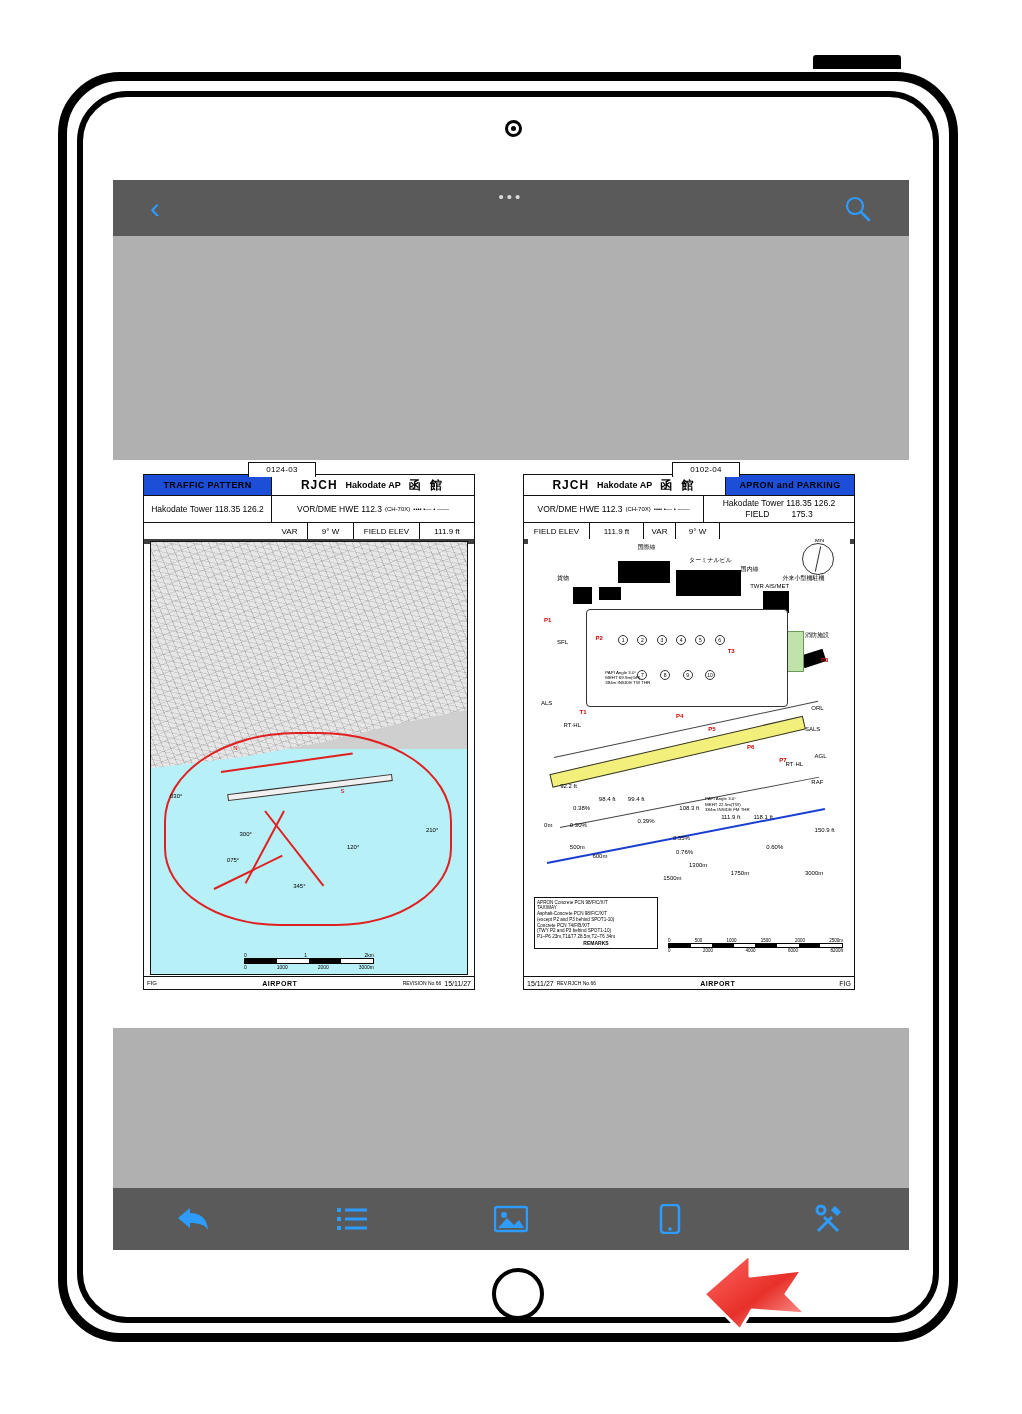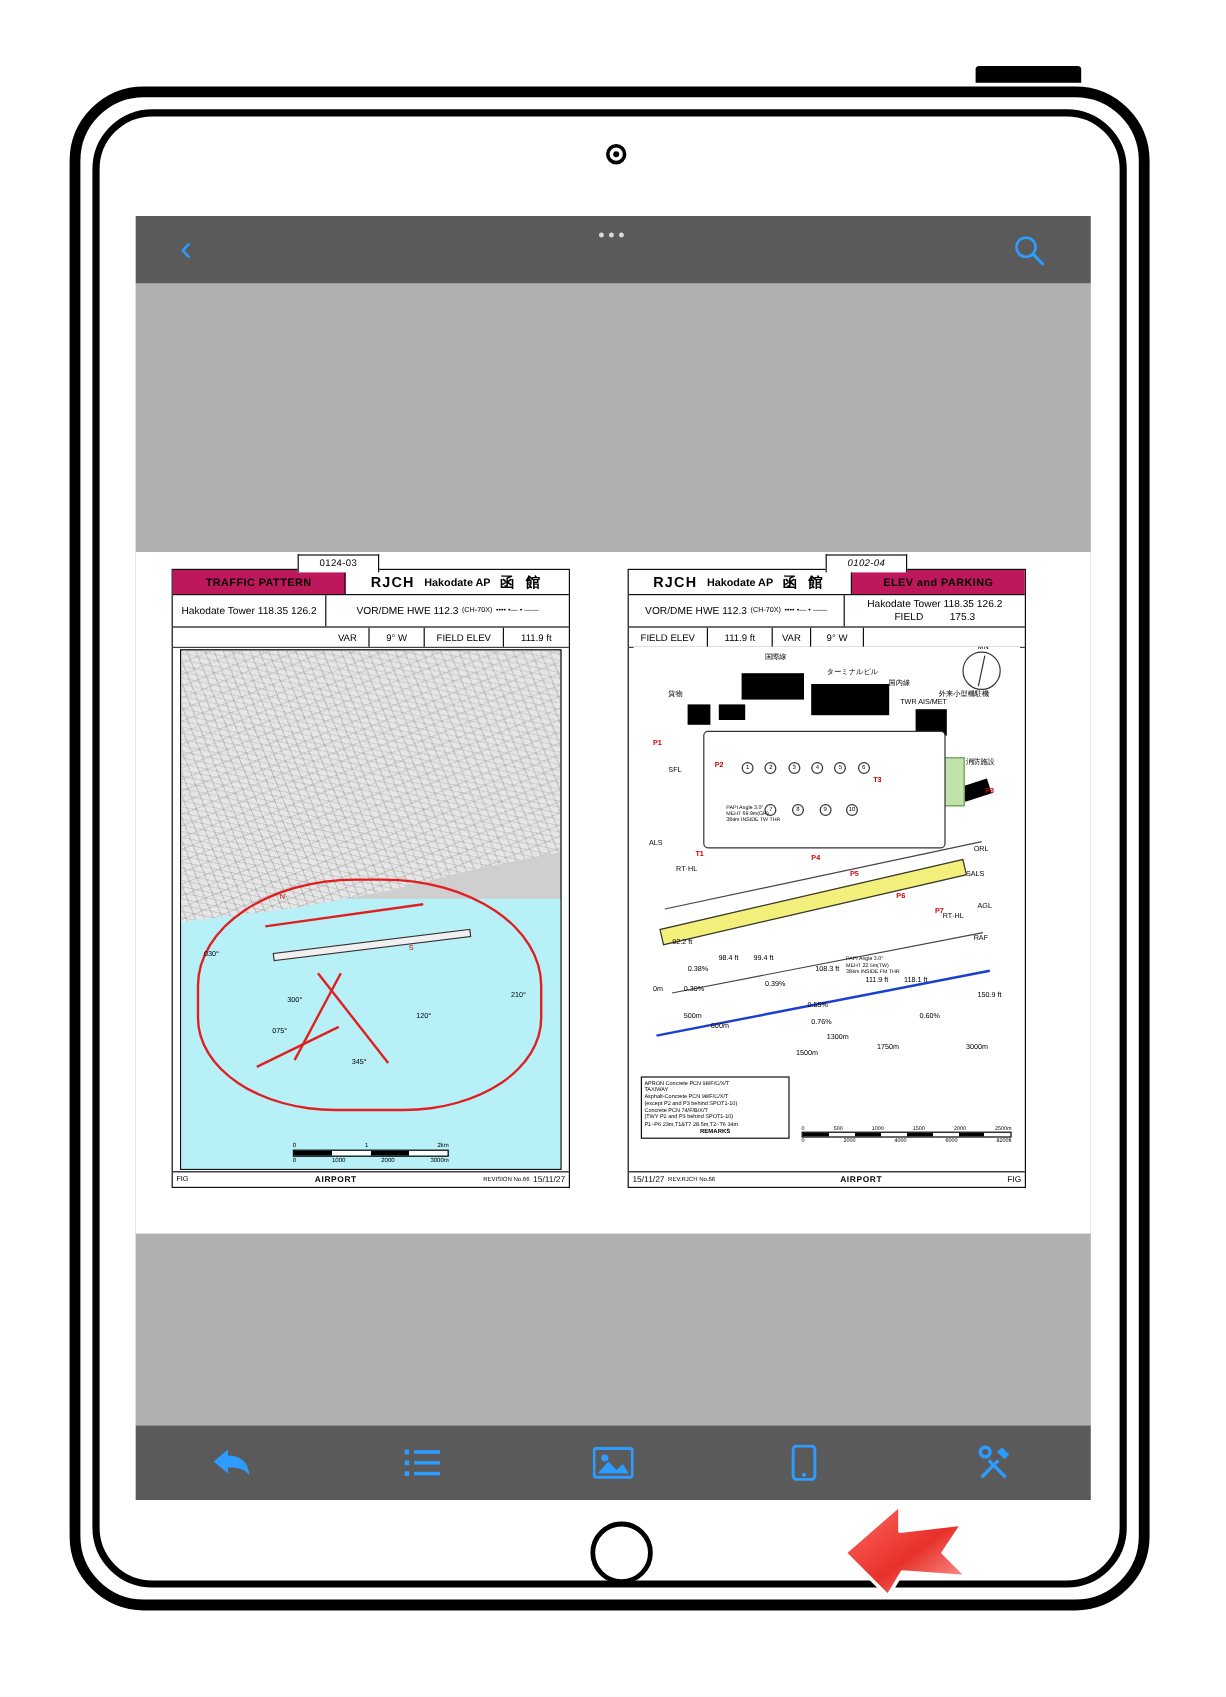--- a/index.html
+++ b/index.html
@@ -180,38 +180,38 @@
     height: 14px;
     border: 1px solid #111;
     border-bottom: none;
     background: #fff;
     text-align: center;
     font-size: 8px;
     line-height: 14px;
     letter-spacing: .3px;
   }
   .tab-num.l { left: 104px; }
-  .tab-num.r { left: 164px; font-style: italic; }
+  .tab-num.r { left: 148px; }
 
   .hdr-row {
     display: flex;
     height: 20px;
     border-bottom: 1px solid #111;
   }
   .hdr-cell {
     border-right: 1px solid #111;
     display: flex;
     align-items: center;
     justify-content: center;
     box-sizing: border-box;
   }
   .hdr-cell:last-child { border-right: none; }
   .hdr-title {
-    width: 144px;
-    background: #be185d;
+    width: 128px;
+    background: #1d4ed8;
     font-size: 9px;
     font-weight: bold;
     letter-spacing: .4px;
   }
   .hdr-rjch {
     flex: 1;
     font-weight: bold;
     font-size: 12px;
     gap: 8px;
     letter-spacing: 1px;
@@ -232,21 +232,21 @@
     box-sizing: border-box;
     border-right: 1px solid #111;
     text-align: center;
   }
   .sub-cell:last-child { border-right: none; }
   .small-note { font-size: 6px; }
 
   .row3 {
     display: flex;
     height: 16px;
-    border-bottom: 1px solid #404040;
+    border-bottom: 5px solid #404040;
     font-size: 8px;
   }
   .row3 > div {
     display:flex;
     align-items:center;
     justify-content:center;
     border-right: 1px solid #111;
     box-sizing: border-box;
   }
   .row3 > div:last-child { border-right: none; }
@@ -562,21 +562,21 @@
 
     <div class="chart right">
       <div class="tab-num r">0102-04</div>
 
       <div class="hdr-row">
         <div class="hdr-cell hdr-rjch">
           <span>RJCH</span>
           <span class="apname">Hakodate AP</span>
           <span class="kanji">函 館</span>
         </div>
-        <div class="hdr-cell hdr-title">ELEV and PARKING</div>
+        <div class="hdr-cell hdr-title">APRON and PARKING</div>
       </div>
 
       <div class="sub-row">
         <div class="sub-cell" style="flex:1;gap:3px">
           <span>VOR/DME HWE 112.3</span>
           <span class="small-note">(CH-70X)</span>
           <span class="small-note">••••  •—  •  ——</span>
         </div>
         <div class="sub-cell" style="width:150px;flex-direction:column;line-height:1.25">
           <span>Hakodate Tower 118.35 126.2</span>

